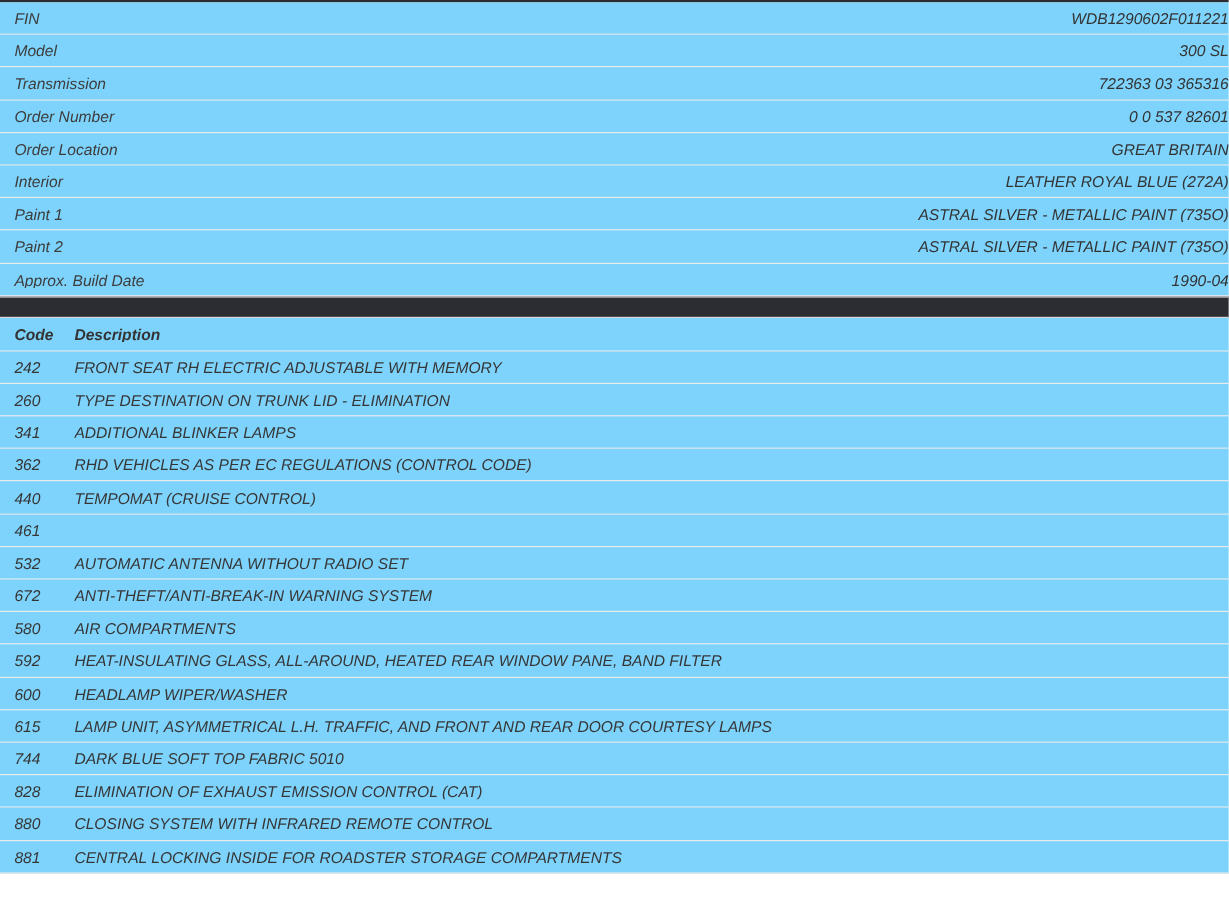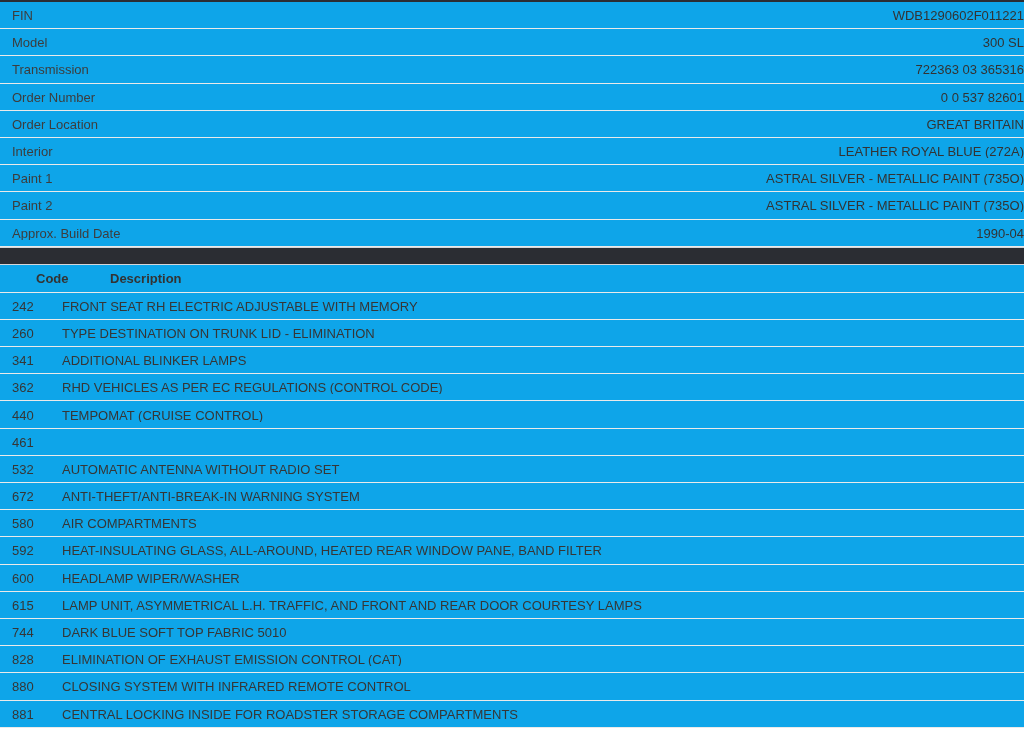--- a/index.html
+++ b/index.html
@@ -27,30 +27,30 @@
     background: #2b2d33;
     border-top: 1px solid #d5d6d8;
     border-bottom: 1px solid #d5d6d8;
   }
 
   .row {
     display: flex;
     align-items: center;
     height: 27.2px;
     border-bottom: 1px solid #eaeaea;
-    background: #0ea5e9;
+    background: #7dd3fc;
+    font-style: italic;
   }
 
   .header-row {
     height: 28px;
   }
   .header-row .cell {
     font-weight: 700;
     color: #333333;
-    margin-left: 24px;
   }
 
   .cell {
     white-space: nowrap;
     overflow: hidden;
     line-height: 1;
     padding-top: 1px;
   }
 
   .info-label {

